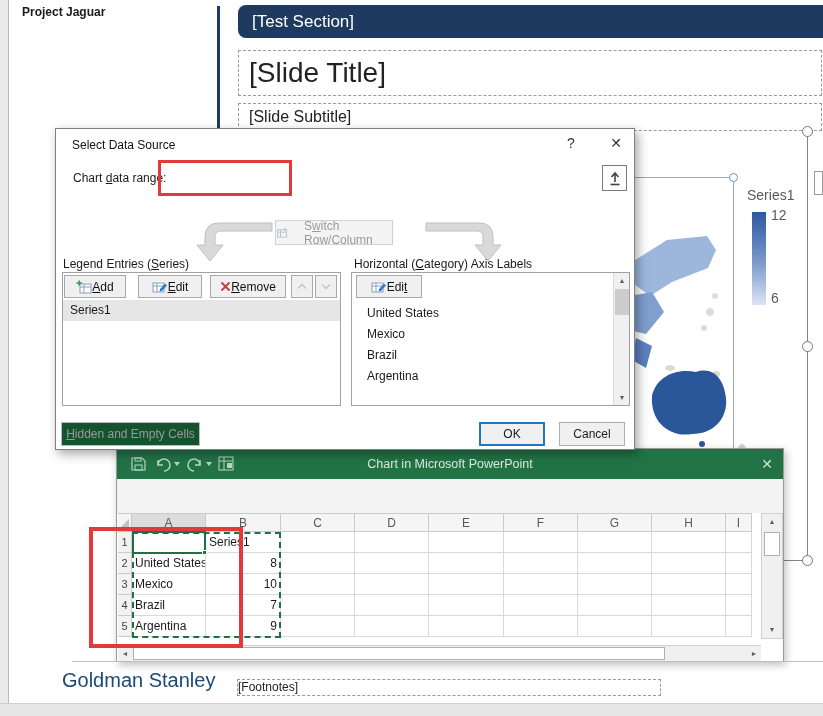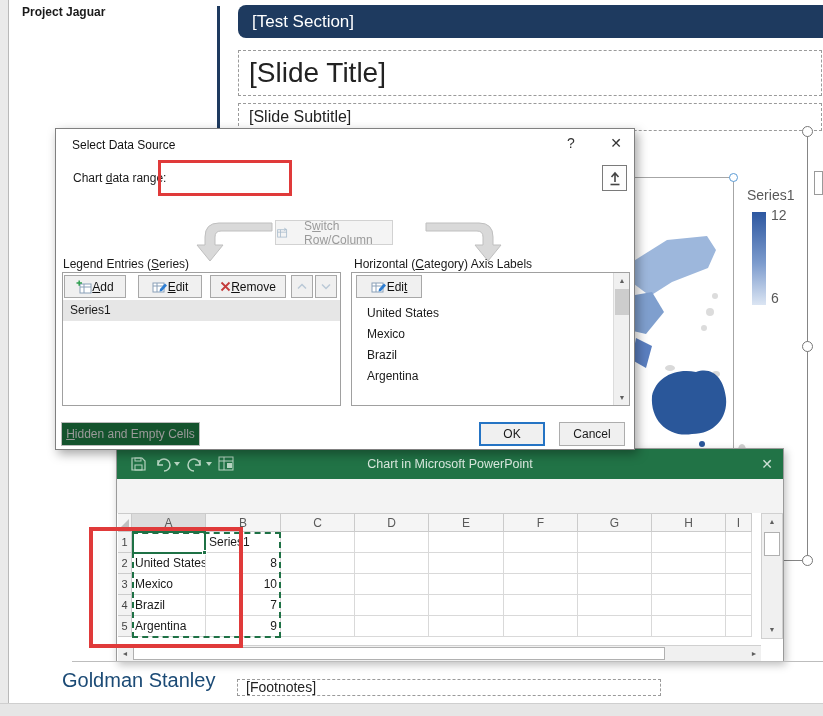--- a/index.html
+++ b/index.html
@@ -7,21 +7,21 @@
   body { position:relative; overflow:hidden; background:#fff;
          font-family:"Liberation Sans", sans-serif; color:#1a1a1a; }
   .abs { position:absolute; }
 
   
   .left-strip { left:0; top:0; width:9px; height:716px; background:#eaeaea; border-right:1px solid #b9b9b9; }
   .project-label { left:22px; top:5px; font-size:12px; font-weight:bold; color:#1a1a1a; }
   .bottom-strip { left:0; top:703px; width:823px; height:13px; background:#e6e6e6; border-top:1px solid #cfcfcf; }
   .footer-line { left:72px; top:661px; width:751px; height:1px; background:#bdbdbd; }
   .brand { left:22px; top:669px; font-size:20px; color:#1b4a75;margin-left:40px; }
-  .footnotes-box { left:237px; top:679px; width:424px; height:17px; border:1px dashed #9a9a9a; font-size:14px; line-height:15px; padding-left:8px; color:#222; }
+  .footnotes-box { left:237px; top:679px; width:424px; height:17px; border:1px dashed #9a9a9a; font-size:12px; line-height:15px; padding-left:0; color:#222; }
 
   
   .navy-vline { left:217px; top:6px; width:3px; height:122px; background:#1e3a5f; }
   .section-bar { left:238px; top:5px; width:585px; height:33px; background:#1e3a5f; border-radius:8px 0 0 8px;
                  color:#fff; font-size:17px; line-height:33px; padding-left:14px; }
   .title-box { left:238px; top:50px; width:584px; height:46px; border:1px dashed #9a9a9a;
                font-size:28px; line-height:44px; padding-left:10px; color:#222; }
   .subtitle-box { left:238px; top:103px; width:584px; height:28px; border:1px dashed #9a9a9a;
                   font-size:16px; line-height:26px; padding-left:10px; color:#222; }
   .edge-fragment { left:814px; top:171px; width:9px; height:24px; background:#fff; border:1px solid #9a9a9a; }

